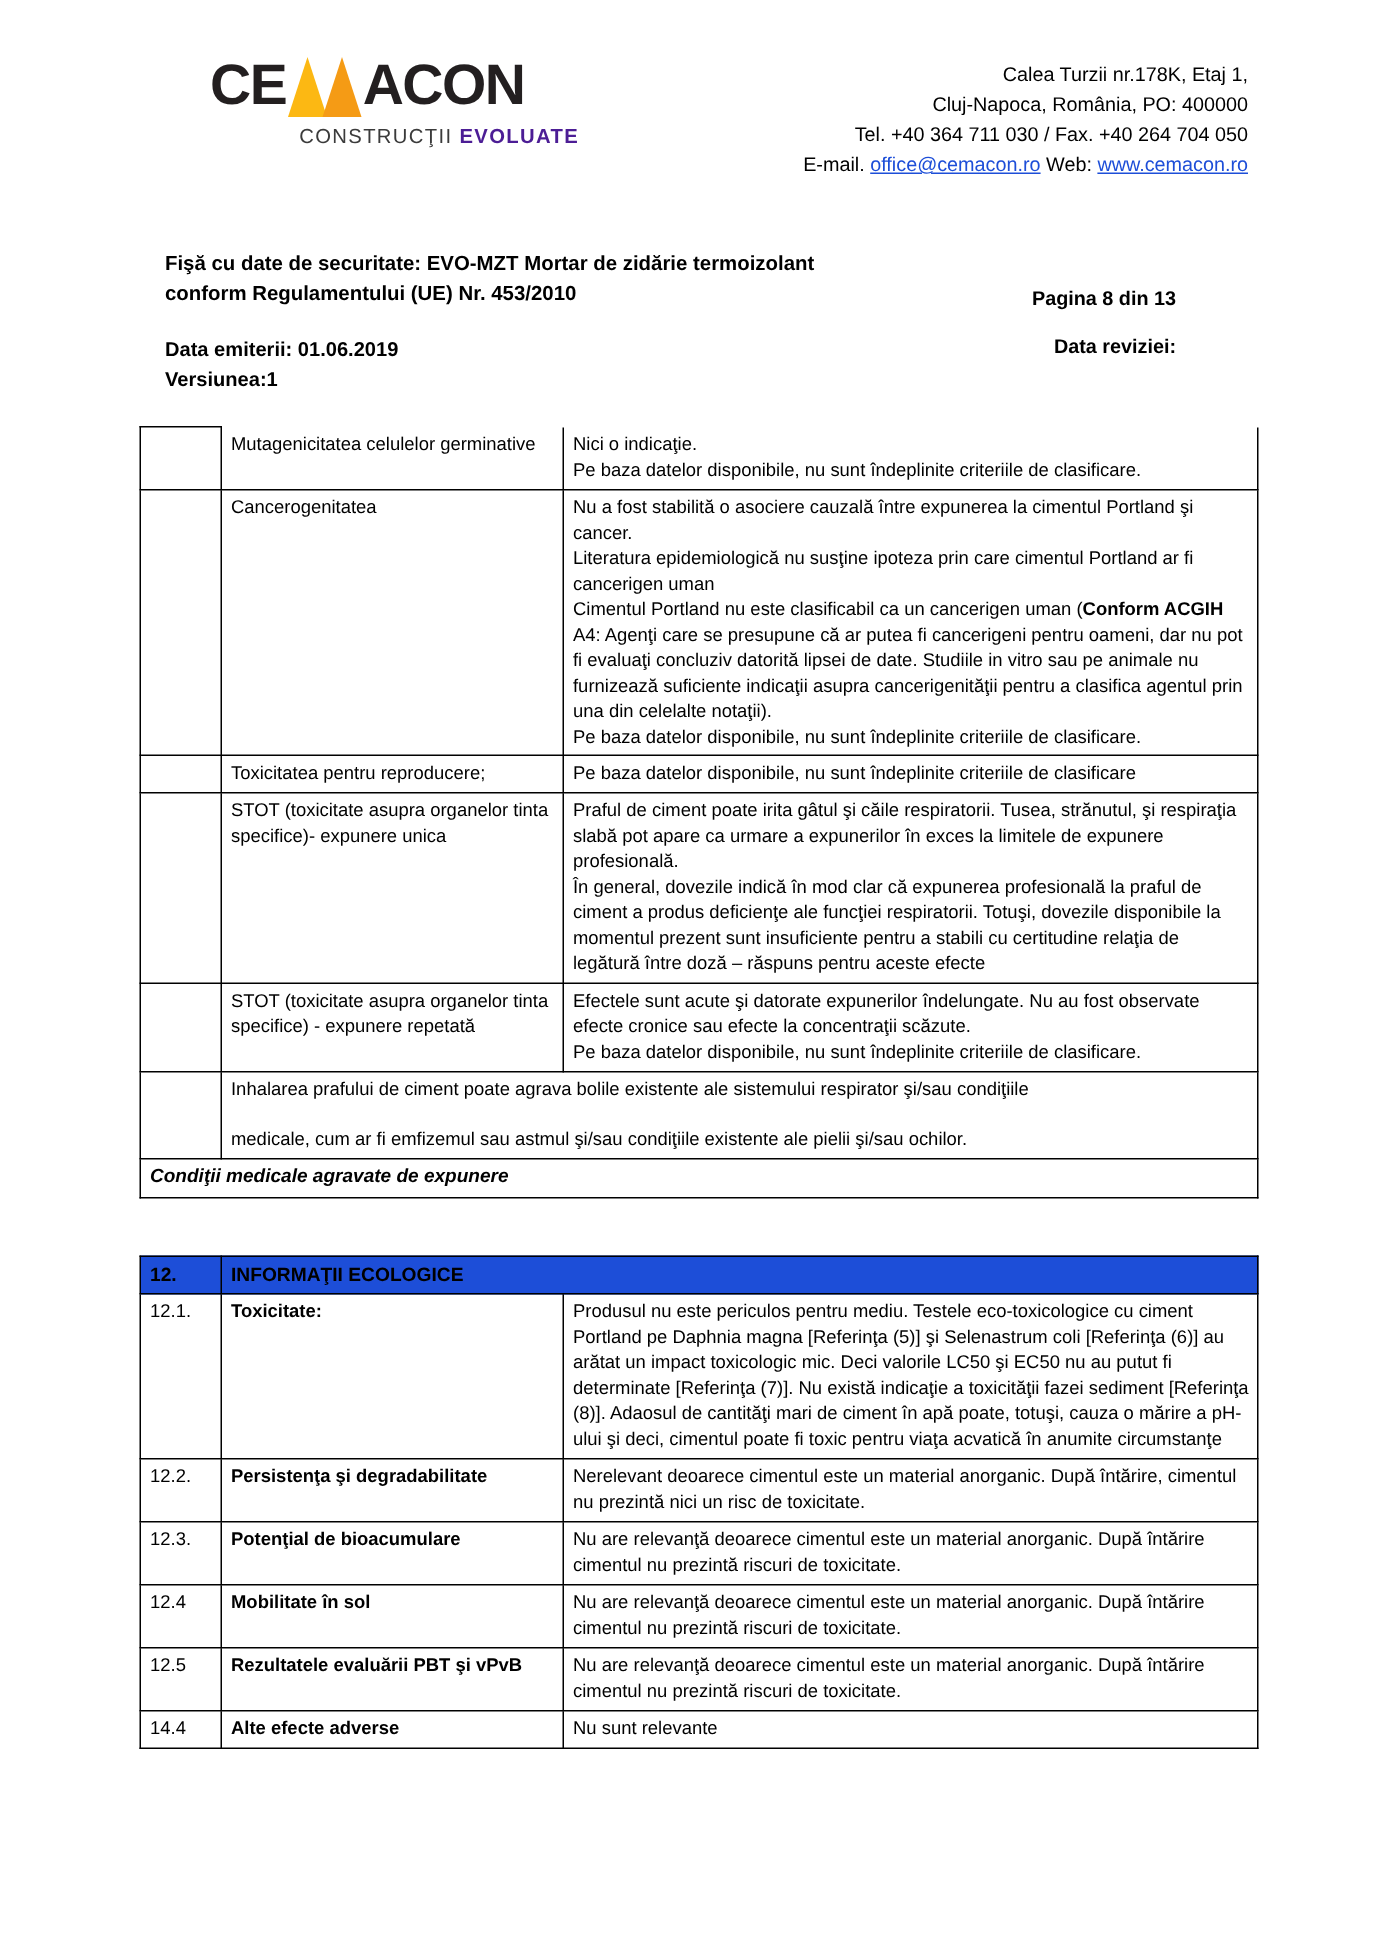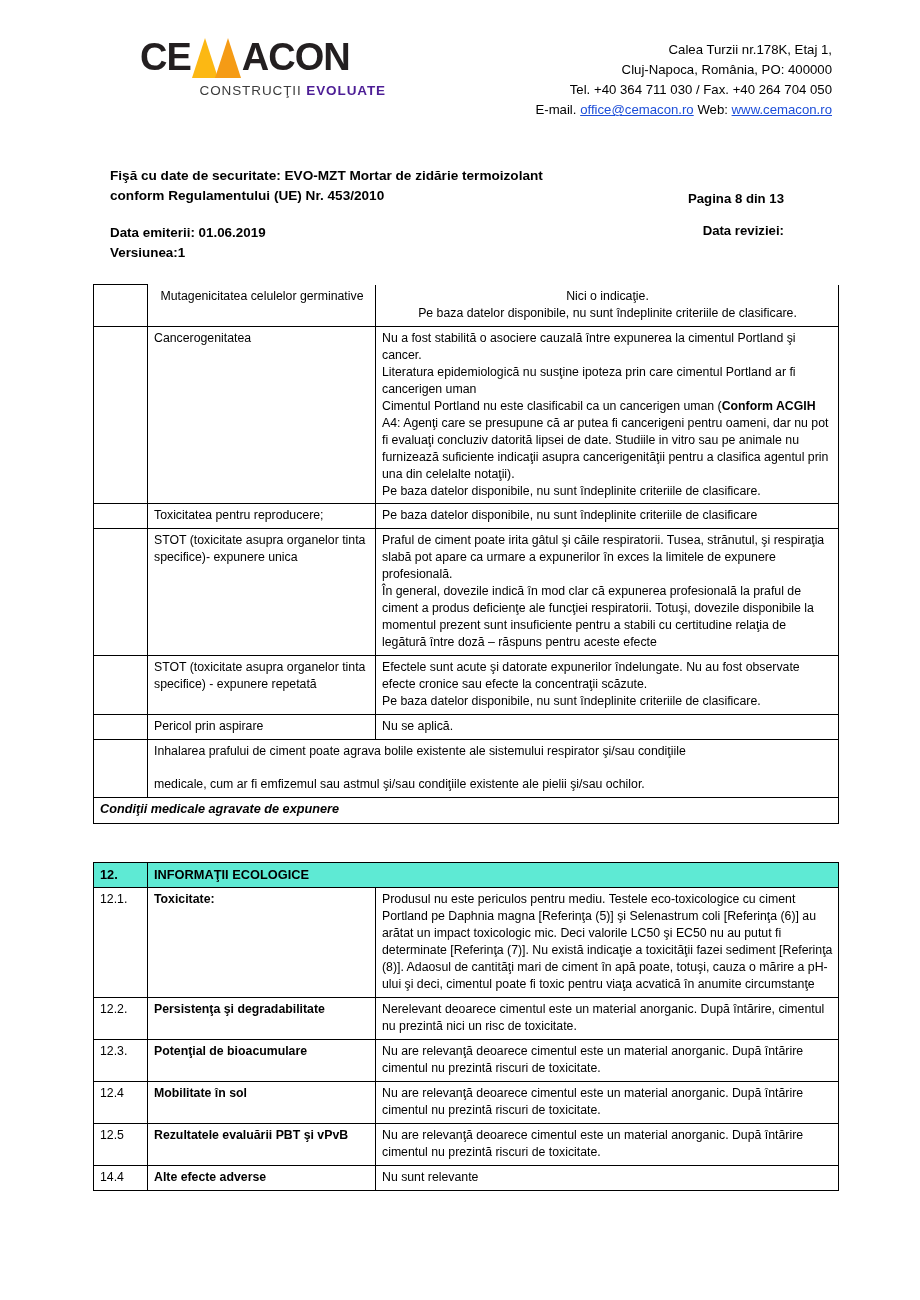--- a/index.html
+++ b/index.html
@@ -130,25 +130,25 @@
     border: 1px solid #000;
     padding: 3px 5px 4px 6px;
     vertical-align: top;
   }
   .col-a { width: 54px; }
   .col-b { width: 228px; }
   .col-c { width: 463px; }
 
   .t1 { margin-top: 22px; }
   .t1 td { border-color: #000; }
-  .no-top { border-top: none !important; text-align: center; }
+  .no-top { border-top: none !important; }
   .blank-cell { border-top: none; border-bottom: none; }
 
   .row-section-head td {
-    background: #5eead4;
+    background: #1d4ed8;
     font-weight: bold;
     font-size: 12.8px;
     padding-top: 4px;
     padding-bottom: 5px;
   }
   .bold { font-weight: bold; }
   .bolditalic { font-weight: bold; font-style: italic; font-size: 12.7px; }
 
   .t2 { margin-top: 38px; }
 
@@ -246,27 +246,20 @@
 
     <tr>
       <td class="blank-cell"></td>
       <td>STOT (toxicitate asupra organelor tinta specifice) - expunere repetată</td>
       <td>
         <p class="cell-p">Efectele sunt acute şi datorate expunerilor îndelungate. Nu au fost observate efecte cronice sau efecte la concentraţii scăzute.</p>
         <p class="cell-p">Pe baza datelor disponibile, nu sunt îndeplinite criteriile de clasificare.</p>
       </td>
     </tr>
 
-    <tr>
-      <td class="blank-cell"></td>
-      <td>Pericol prin aspirare</td>
-      <td>
-        <p class="cell-p">Nu se aplică.</p>
-      </td>
-    </tr>
 
     <tr>
       <td></td>
       <td colspan="2">
         <p class="cell-p">Inhalarea prafului de ciment poate agrava bolile existente ale sistemului respirator şi/sau condiţiile</p>
         <p class="cell-p gap-p">medicale, cum ar fi emfizemul sau astmul şi/sau condiţiile existente ale pielii şi/sau ochilor.</p>
       </td>
     </tr>
 
     <tr>

